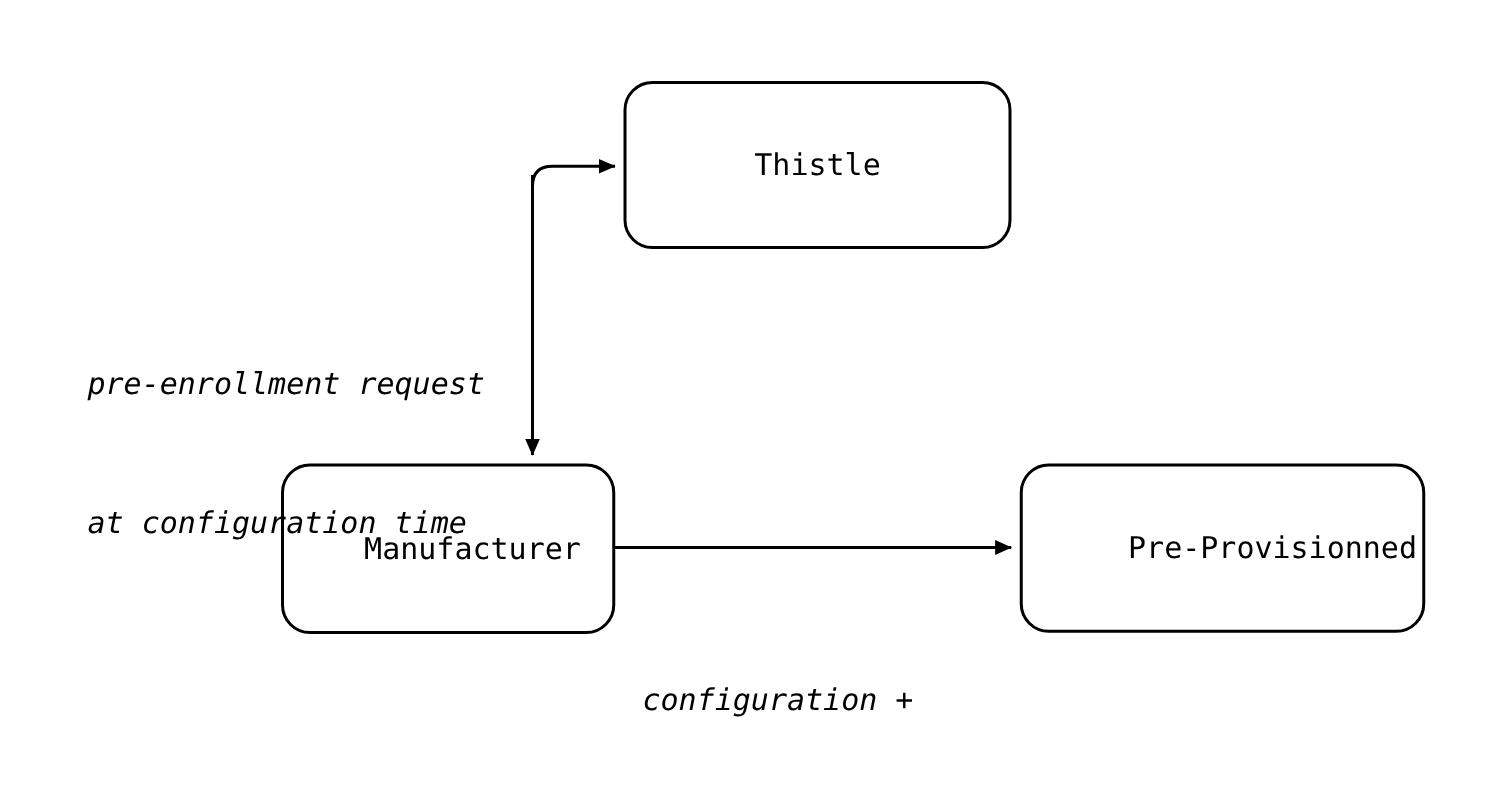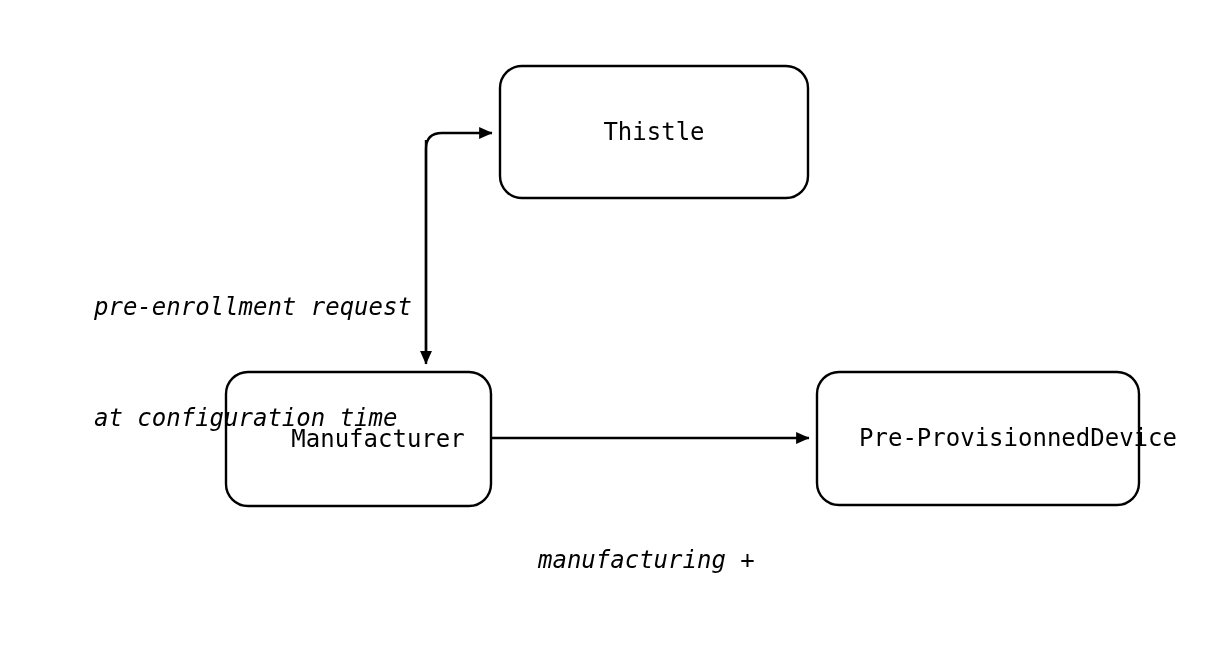--- a/index.html
+++ b/index.html
@@ -24,40 +24,39 @@
   #diagram-svg {
     position: absolute;
     left: 0;
     top: 0;
     width: 1206px;
     height: 647px;
   }
   .node-label {
     position: absolute;
     display: flex;
-    flex-direction: row;
+    flex-direction: column;
     align-items: center;
     justify-content: center;
     text-align: center;
     font-family: "DejaVu Sans Mono", monospace;
     font-size: 24px;
     line-height: 37px;
     letter-spacing: 0px;
     color: #000000;
     white-space: pre;
   }
   .edge-label {
     position: absolute;
     font-family: "DejaVu Sans Mono", monospace;
     font-style: italic;
     font-size: 24px;
     line-height: 37px;
     color: #000000;
     white-space: pre;
-    margin-left: 24px;
   }
   .edge-label .lbl-line { display: block; }
   .node-label .node-line { display: block; }
 
   
   #node-thistle-label      { left: 500px; top: 66px;  width: 308px; height: 132px; }
   #node-manufacturer-label { left: 226px; top: 372px; width: 304px; height: 134px; }
   #node-device-label       { left: 857px; top: 372px; width: 322px; height: 133px; }
 
   #label-pre-enrollment { left: 70px;  top: 215px; }
@@ -91,26 +90,25 @@
   <div class="node-label" id="node-thistle-label">
     <span class="node-line">Thistle</span>
   </div>
 
   <div class="node-label" id="node-manufacturer-label">
     <span class="node-line">Manufacturer</span>
   </div>
 
   <div class="node-label" id="node-device-label">
     <span class="node-line">Pre-Provisionned</span>
-    <span class="node-line">Device</span>
   </div>
 
   <div class="edge-label" id="label-pre-enrollment">
     <span class="lbl-line">pre-enrollment request</span>
     <span class="lbl-line">at configuration time</span>
   </div>
 
   <div class="edge-label" id="label-configuration">
-    <span class="lbl-line">manufacturing +</span>
+    <span class="lbl-line">configuration +</span>
     
   </div>
 
 </div>
 
 </body></html>

